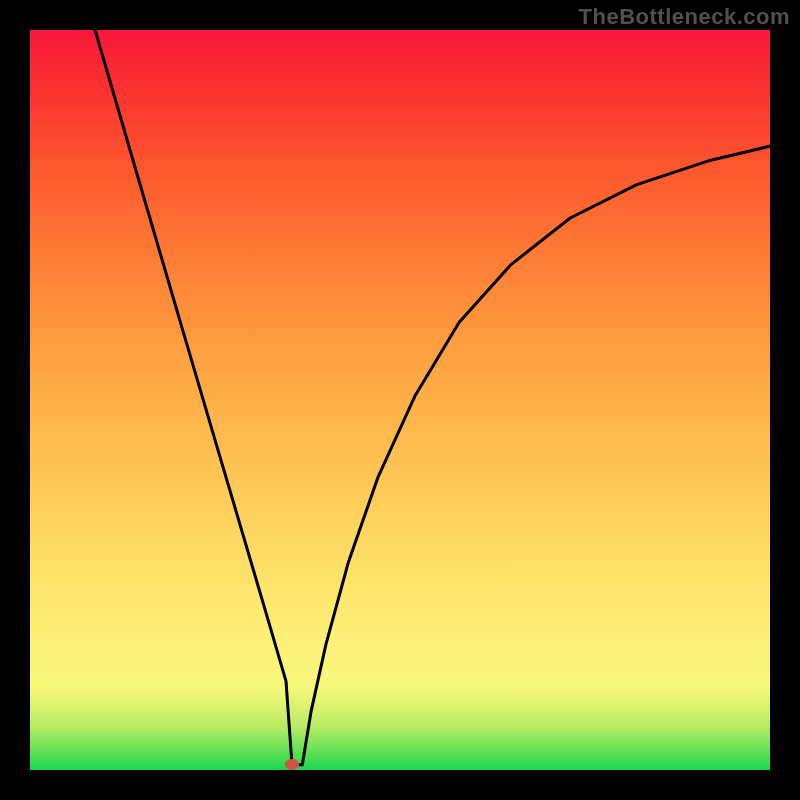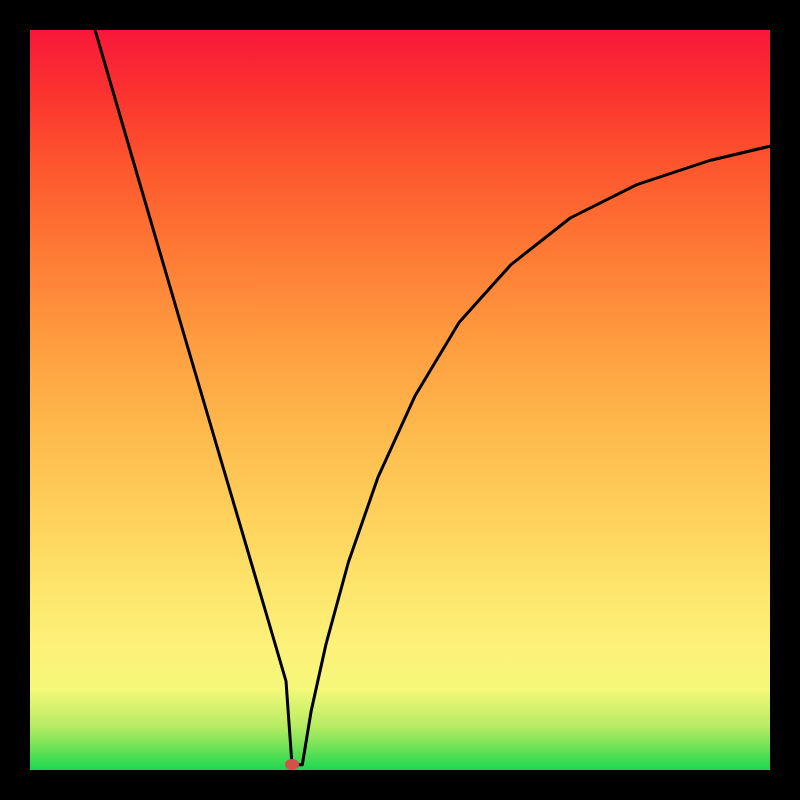--- a/index.html
+++ b/index.html
@@ -63,18 +63,19 @@
     height: 11px;
     border-radius: 50% / 45%;
     background: #d25249;
     z-index: 5;
   }
 </style>
 </head>
 <body>
 
 <div class="frame">
+  <div class="watermark">TheBottleneck.com</div>
   <div class="plot-area"></div>
   <svg class="curve" viewBox="0 0 740 740" preserveAspectRatio="none">
     <path fill="none" stroke="#000" stroke-width="3" stroke-linejoin="round" stroke-linecap="round" d="M65.1 0.0 L107.3 145.0 L150.2 291.6 L193.1 437.3 L236.1 583.1 L256.0 651.2 L256.0 651.2 L262.0 734.8 L272.3 734.8 L272.3 734.8 L281.2 680.8 L296.0 614.2 L318.2 532.8 L347.8 447.7 L384.8 366.3 L429.2 292.3 L481.0 234.6 L540.2 188.0 L606.8 154.7 L680.8 130.2 L740.0 116.2"></path>
   </svg>
   <div class="bottom-dot" style="left: 285px; top: 759px;"></div>
 </div>
 
 </body></html>

